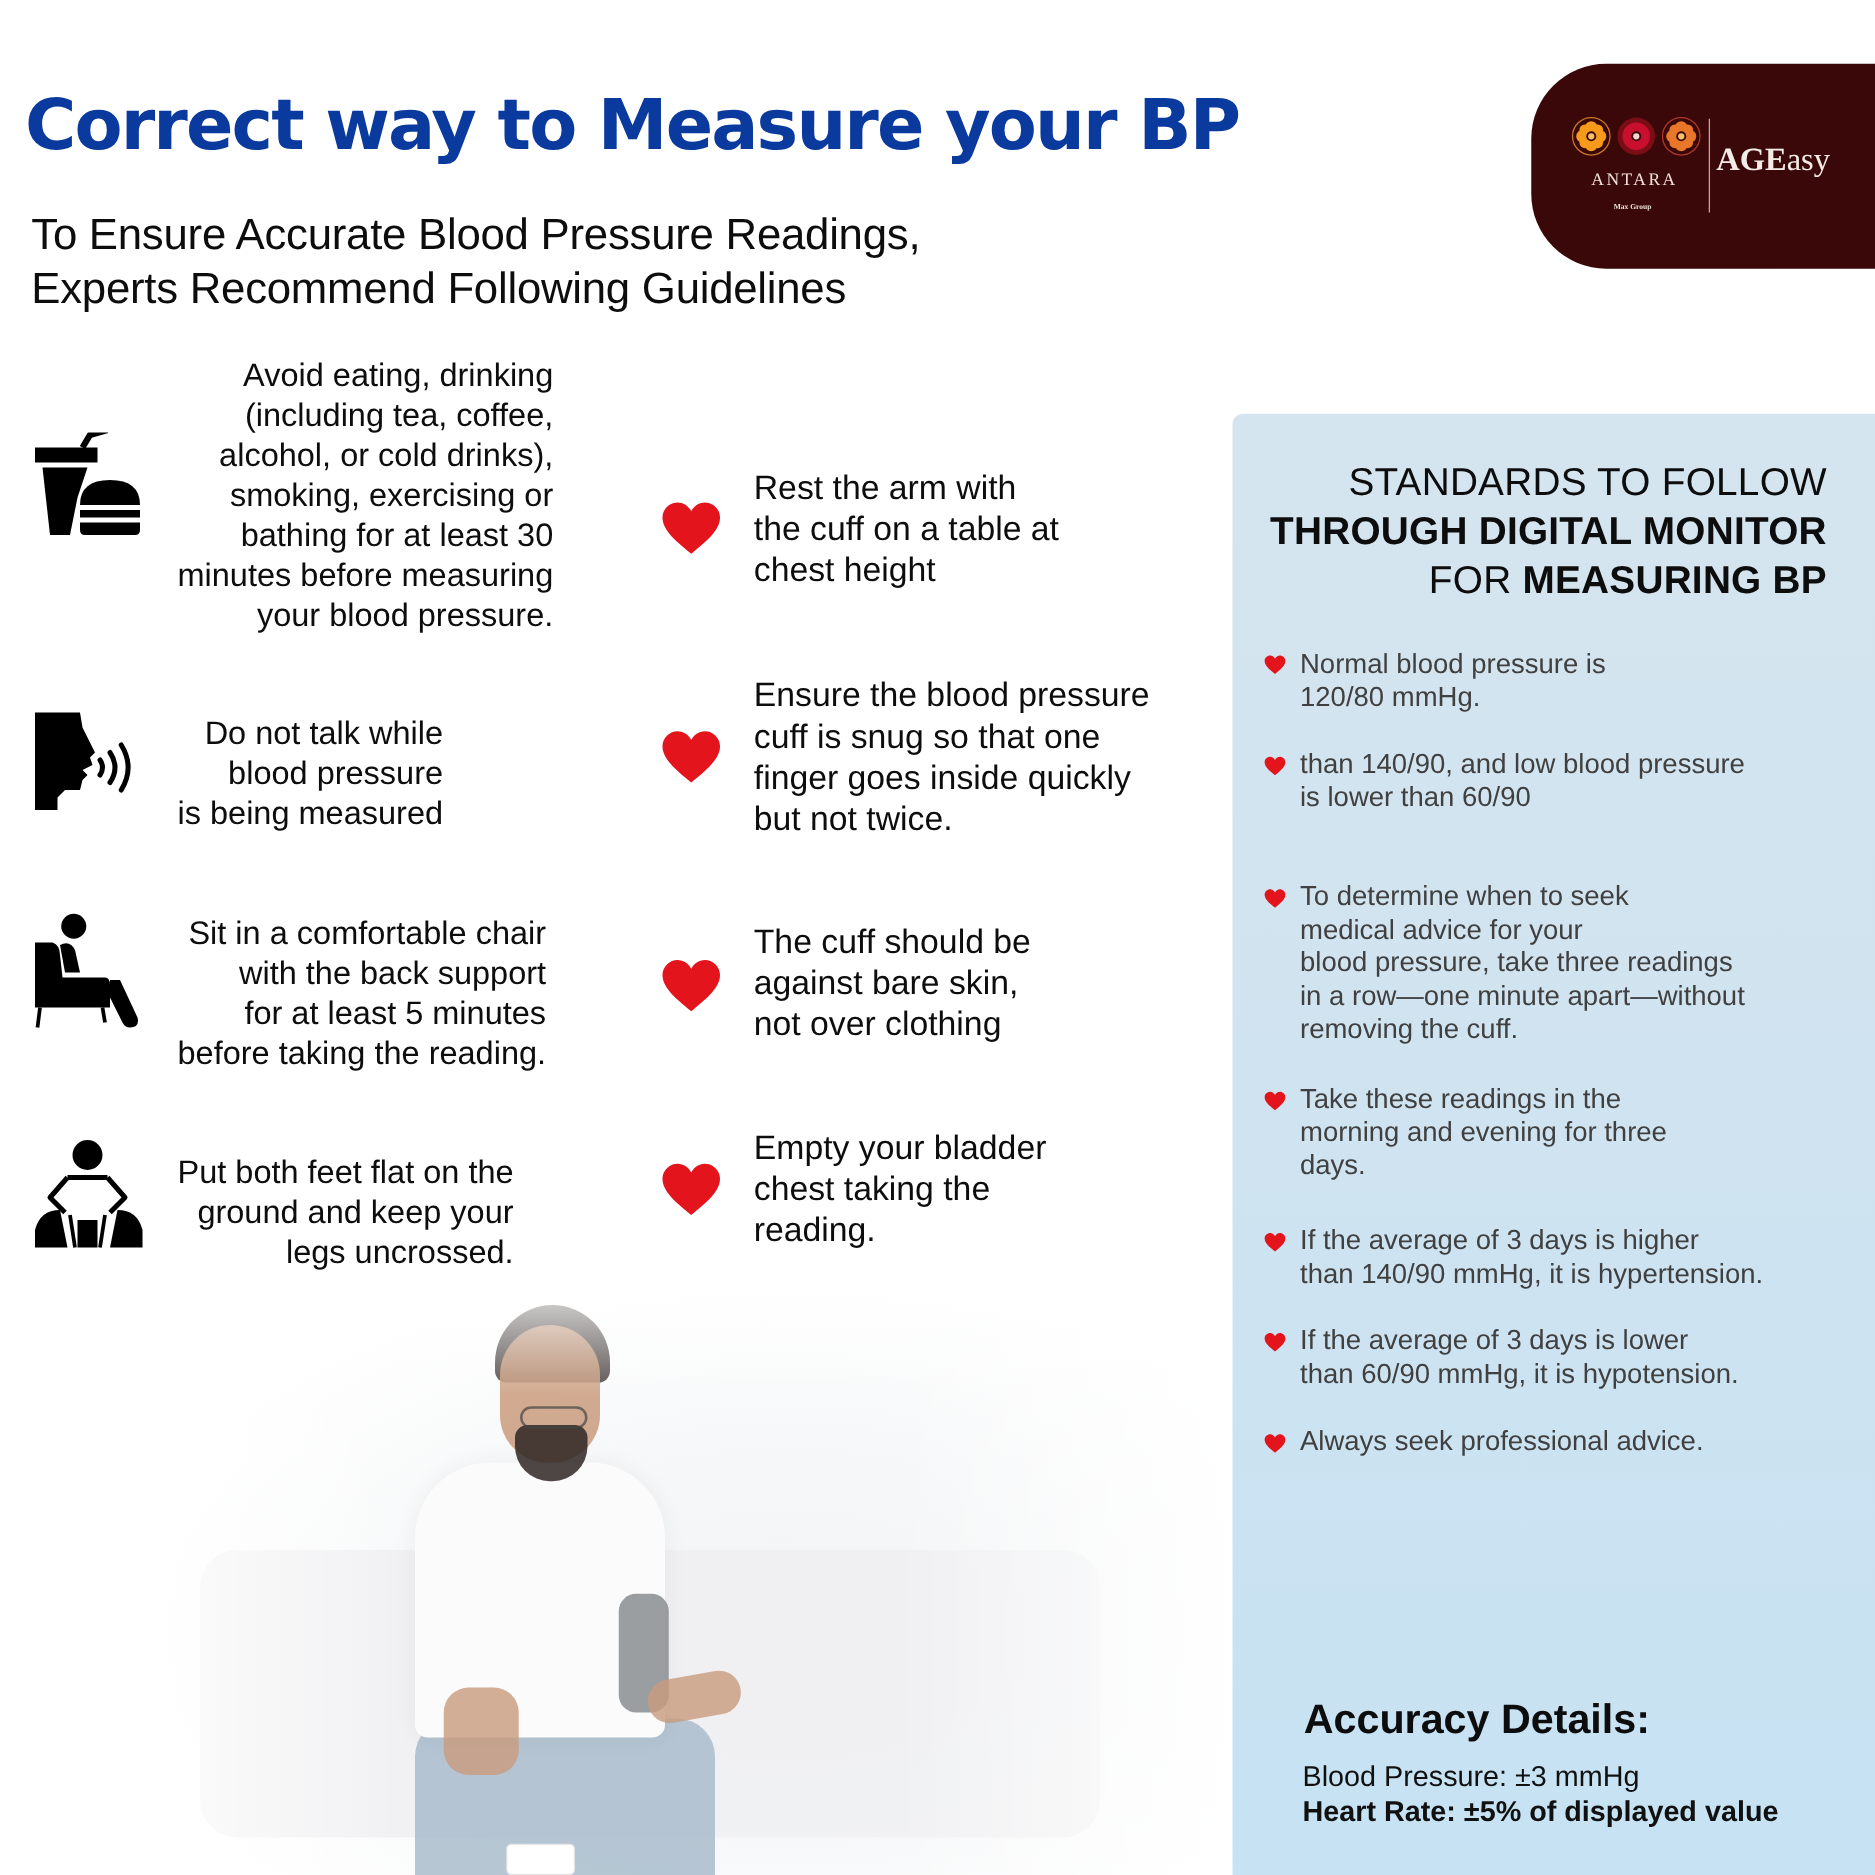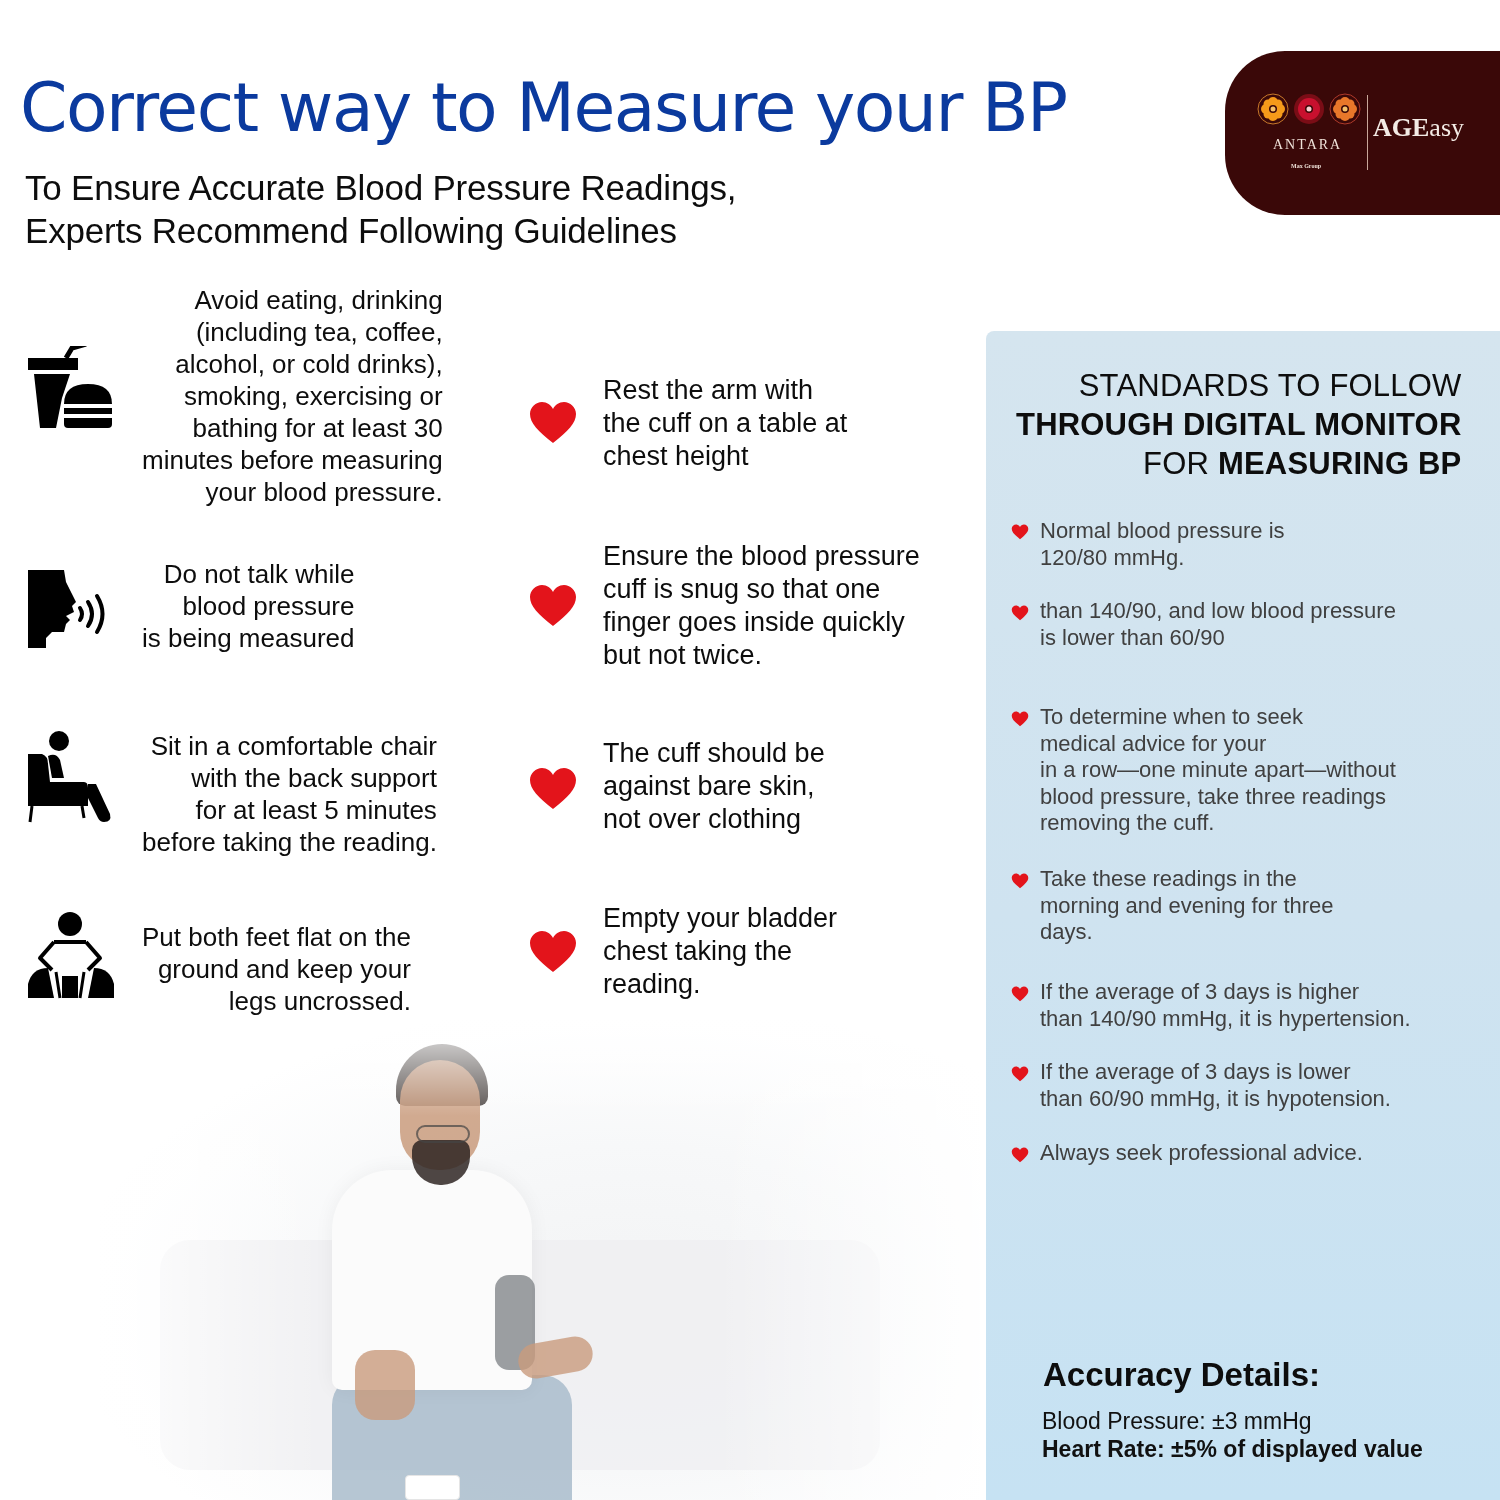--- a/index.html
+++ b/index.html
@@ -1,22 +1,22 @@
 <!DOCTYPE html>
 <html><head>
 <meta charset="utf-8">
 <style>
   * { margin: 0; padding: 0; box-sizing: border-box; }
   html, body { width: 1500px; height: 1500px; background: #ffffff; overflow: hidden; }
   body { position: relative; font-family: "DejaVu Sans", sans-serif; color: #0d0d0d; }
 
   .title {
     position: absolute; left: 20px; top: 68px;
-    font-family: "DejaVu Sans", sans-serif; font-weight: normal;
-    font-size: 68px; letter-spacing: -1.5px; color: #0b3a9e; white-space: nowrap;
+    font-family: "DejaVu Sans", sans-serif; font-weight: bold;
+    font-size: 56px; letter-spacing: -1.5px; color: #0b3a9e; white-space: nowrap;
   }
   .subtitle {
     position: absolute; left: 25px; top: 166px; width: 900px;
     font-family: "Liberation Sans", sans-serif; font-size: 35px; line-height: 43px;
     color: #0d0d0d; letter-spacing: -0.2px;
   }
   .subtitle span { display: block; }
 
   
   .logo {
@@ -185,21 +185,21 @@
 </div>
 
 <div class="icon-box" style="top:568px;">
   <svg width="86" height="82" viewBox="0 0 86 82">
     <path d="M2 2 L38 2 L40 14 L46 26 L50 34 L46 38 L48 44 L40 48 L44 52 L40 56 L38 64 L26 64 L20 70 L20 80 L2 80 Z" fill="#000"></path>
     <path d="M54 40 Q58 46 54 52" stroke="#000" stroke-width="4" fill="none" stroke-linecap="round"></path>
     <path d="M62 34 Q70 46 62 58" stroke="#000" stroke-width="4" fill="none" stroke-linecap="round"></path>
     <path d="M71 28 Q82 46 71 64" stroke="#000" stroke-width="4" fill="none" stroke-linecap="round"></path>
   </svg>
 </div>
-<div class="item-text" style="left:142px; top:558px;">
+<div class="item-text" style="left:142px; top:570px;">
   <span>Do not talk while</span>
   <span>blood pressure</span>
   <span>is being measured</span>
 </div>
 
 <div class="icon-box" style="top:730px;">
   <svg width="86" height="94" viewBox="0 0 86 94">
     <circle cx="33" cy="11" r="10" fill="#000"></circle>
     <path d="M2 24 L16 24 Q22 26 22 34 L24 52 L58 52 Q62 52 62 58 L62 76 L2 76 Z" fill="#000"></path>
     <path d="M22 26 Q30 22 34 30 L38 48 L26 48 Z" fill="#000"></path>
@@ -316,22 +316,22 @@
   <span>than 140/90, and low blood pressure</span>
   <span>is lower than 60/90</span>
 </div>
 
 <div class="std-bullet" style="top:711px;"><svg width="18" height="16" viewBox="0 0 50 44">
       <path d="M25 42 C10 30 2 22 2 13 C2 6 8 1 14 1 C19 1 23 4 25 8 C27 4 31 1 36 1 C42 1 48 6 48 13 C48 22 40 30 25 42 Z" fill="#e3141b"></path>
     </svg></div>
 <div class="std" style="top:704px;">
   <span>To determine when to seek</span>
   <span>medical advice for your</span>
+  <span>blood pressure, take three readings</span>
   <span>in a row—one minute apart—without</span>
-  <span>blood pressure, take three readings</span>
   <span>removing the cuff.</span>
 </div>
 
 <div class="std-bullet" style="top:873px;"><svg width="18" height="16" viewBox="0 0 50 44">
       <path d="M25 42 C10 30 2 22 2 13 C2 6 8 1 14 1 C19 1 23 4 25 8 C27 4 31 1 36 1 C42 1 48 6 48 13 C48 22 40 30 25 42 Z" fill="#e3141b"></path>
     </svg></div>
 <div class="std" style="top:866px;">
   <span>Take these readings in the</span>
   <span>morning and evening for three</span>
   <span>days.</span>

